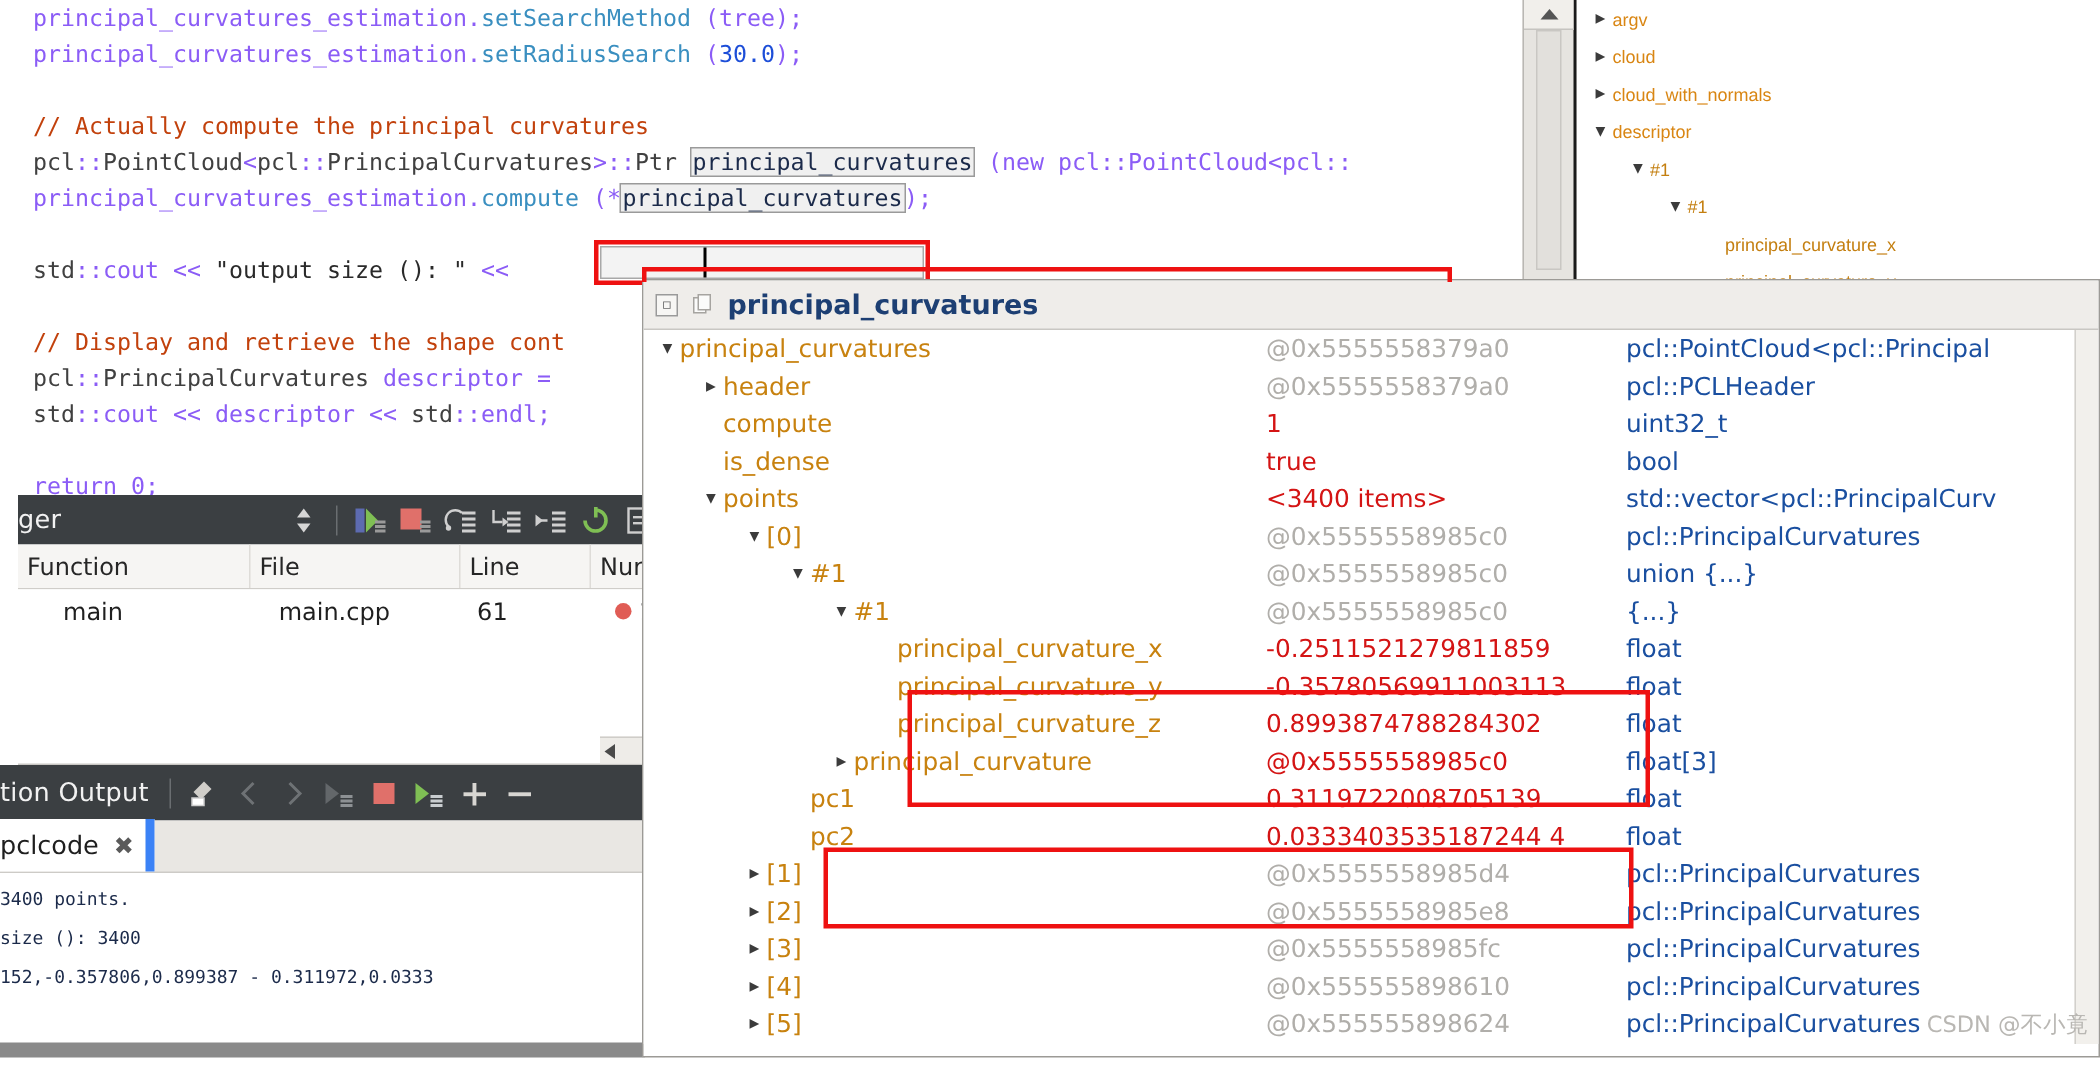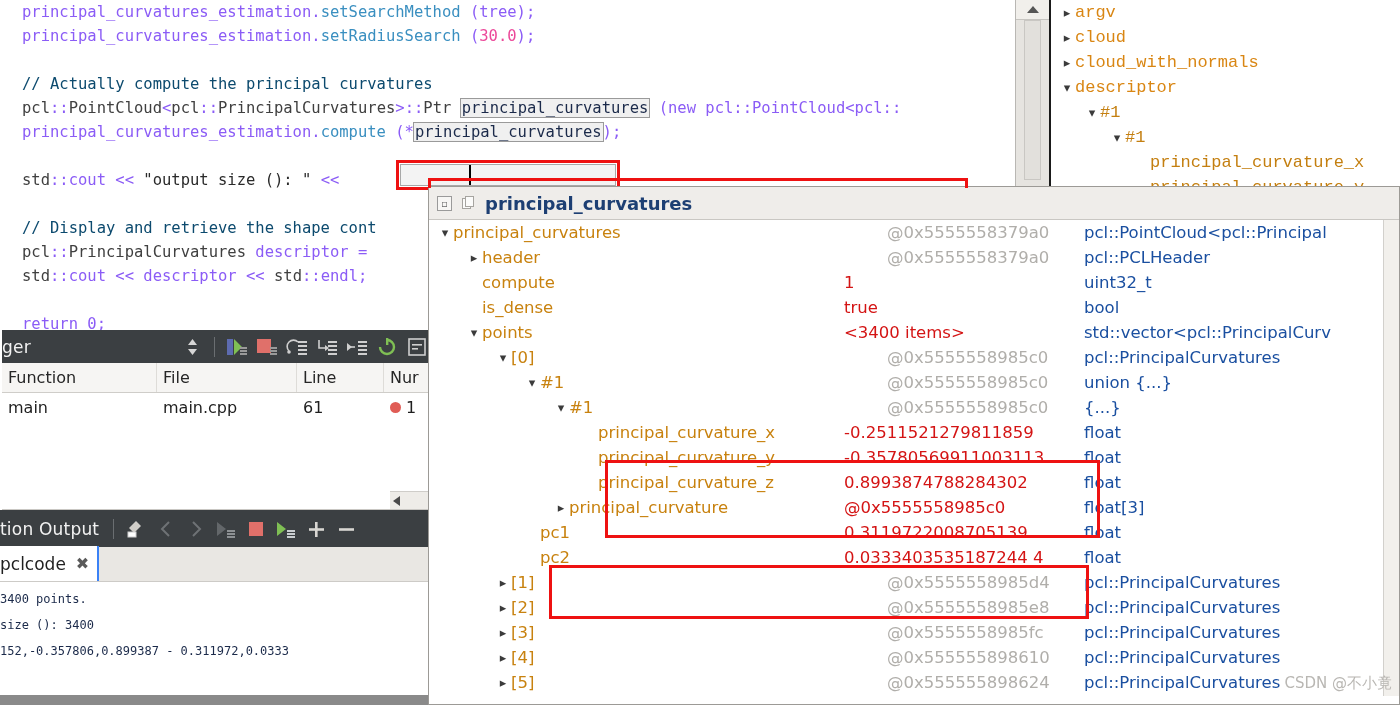--- a/index.html
+++ b/index.html
@@ -11,25 +11,25 @@
   
   #editor {
     position: absolute; left: 0; top: 0; width: 1015px; height: 330px;
     background: #ffffff; overflow: hidden;
   }
   .code-line {
     font-family: "DejaVu Sans Mono", monospace;
     font-size: 15.5px; line-height: 24px; white-space: pre;
     padding-left: 22px; color: #1b2a4a;
   }
-  .c-com  { color: #0c4a6e; font-style: normal; }
+  .c-com  { color: #c2410c; font-style: normal; }
   .c-type { color: #404040; }
   .c-id   { color: #8b5cf6; text-align: center; }
   .c-fn   { color: #3a8fc0; }
-  .c-num  { color: #ec4899; margin-top: 20px; }
+  .c-num  { color: #1d4ed8; margin-top: 20px; }
   .c-str  { color: #2a2a2a; }
 
   
   .chip {
     border: 1px solid #9a9a9a; background: #f0f0f0;
     padding: 0 1px; margin: 0 -1px;
   }
 
   
   .redbox-edit {
@@ -59,70 +59,70 @@
     margin: 0 8px; height: 160px; background: #e2e0dc; border: 1px solid #c9c7c3;
   }
   .tri-up { width: 0; height: 0; border-left: 6px solid transparent; border-right: 6px solid transparent; border-bottom: 7px solid #555; }
 
   
   #locals {
     position: absolute; left: 1051px; top: 0; width: 349px; height: 186px;
     background: #ffffff; overflow: hidden; z-index: 2;
   }
   .loc-row { height: 25px; display: flex; align-items: center; white-space: nowrap; }
-  .loc-name { font-size: 17px; color: #d98613; font-family: Liberation Mono, monospace; }
+  .loc-name { font-size: 12px; color: #d98613; font-family: Liberation Sans, sans-serif; }
   .loc-name.sub { color: #c47f10; }
   .arrow {
     width: 16px; display: inline-block; text-align: center; flex: 0 0 16px;
     color: #3b3b3b; font-size: 11px; line-height: 1;
   }
   .arrow.collapsed::before { content: "\25B8"; font-size: 13px; }
   .arrow.expanded::before  { content: "\25BE"; font-size: 13px; }
   .arrow.blank::before     { content: ""; }
 
   
   #stack-pane {
-    position: absolute; left: 2px; top: 330px; width: 430px; height: 180px; z-index: 4;
+    position: absolute; left: 12px; top: 330px; width: 430px; height: 180px; z-index: 4;
   }
   .dark-toolbar {
     height: 33px; background: #3b3f42; display: flex; align-items: center;
     color: #e8e8e8; padding-left: 0px;
   }
   .tb-title {
     font-size: 17px; color: #f2f2f2; padding-left: 0px; letter-spacing: .2px;
   }
   .tb-spacer { flex: 1; }
   .tb-sep { width: 1px; height: 20px; background: #6a6e71; margin: 0 7px; }
   .tb-ico { width: 30px; height: 26px; display: flex; align-items: center; justify-content: center; }
 
   .tbl-head {
     height: 30px; background: #f6f5f3; border-bottom: 1px solid #cfcdc9;
     display: flex; align-items: center; font-size: 16px; color: #262626;
   }
   .tbl-head .col { padding-left: 6px; border-right: 1px solid #dedcd8; height: 100%; display: flex; align-items: center; }
   .tbl-row { height: 28px; display: flex; align-items: center; font-size: 16px; color: #1f1f1f; background: #fff; }
-  .tbl-row .col { padding-left: 6px; height: 100%; display: flex; align-items: center; }
+  .tbl-row .col { padding-left: 6px; height: 100%; display: flex; align-items: center; margin-left: 24px; }
   .col-fn { width: 155px; }
   .col-file { width: 140px; }
   .col-line { width: 87px; }
   .col-num { width: 48px; }
   .bp-dot { width: 11px; height: 11px; border-radius: 50%; background: #e05c55; margin-right: 5px; }
   #stack-body { background: #ffffff; height: 117px; border-bottom: 1px solid #c9c7c3; position: relative; }
   #stack-hscroll {
     position: absolute; left: 388px; bottom: 0; width: 42px; height: 18px;
     background: #eeece8; border-top: 1px solid #cfcdc9; display: flex; align-items: center; padding-left: 3px;
   }
   .tri-left { width: 0; height: 0; border-top: 5px solid transparent; border-bottom: 5px solid transparent; border-right: 7px solid #4a4a4a; }
 
   
   #appout { position: absolute; left: 0; top: 510px; width: 430px; height: 195px; z-index: 4; }
   #appout .dark-toolbar { height: 37px; }
   .out-tabs { height: 35px; background: #e9e7e3; border-bottom: 1px solid #cdcbc7; display: flex; align-items: flex-end; }
   .out-tab {
-    height: 35px; background: #ffffff; border-right: 2px solid #3b82f6;
+    height: 35px; background: #ffffff; border-right: 6px solid #3b82f6;
     display: flex; align-items: center; padding: 0 8px 0 0; font-size: 17px; color: #1f1f1f;
   }
   .tab-close { margin-left: 10px; color: #5a5a5a; font-size: 16px; }
   .out-body { background: #ffffff; height: 105px; padding-top: 4px; overflow: hidden; }
   .out-line {
     font-family: "DejaVu Sans Mono", monospace; font-size: 12px; line-height: 26px;
     color: #1b2a4a; white-space: pre;
   }
   #appout-bottom { position: absolute; left: 0; bottom: 0; width: 430px; height: 10px; background: #8a8a8a; }
 
@@ -142,21 +142,21 @@
   }
   .wh-ico.plain { border: none; background: transparent; }
   #watch-title { font-size: 18px; color: #1d3f73; font-weight: bold; }
 
   #watch-body { position: relative; height: 476px; background: #fff; }
   .w-row { height: 25px; display: flex; align-items: center; white-space: nowrap; font-size: 16.5px; }
   .w-name { color: #c8820f; flex: 0 0 auto; display: flex; align-items: center; }
   .w-name .txt { color: #c8820f; }
   .w-val  { position: absolute; left: 415px; }
   .w-type { position: absolute; left: 655px; color: #1a4fa0; }
-  .val-addr { color: #b0aeaa; margin-left: 43px; }
+  .val-addr { color: #b0aeaa; }
   .val-red  { color: #d41414; }
   .indent { display: inline-block; }
 
   
   .ann {
     position: absolute; border: 3px solid #ee1111; z-index: 9; pointer-events: none;
   }
   #ann-xyz { left: 176px; top: 240px; width: 495px; height: 78px; }
   #ann-pc  { left: 120px; top: 345px; width: 540px; height: 54px; }
 

